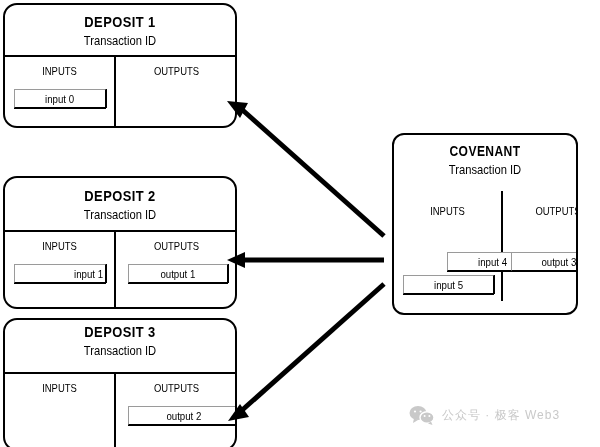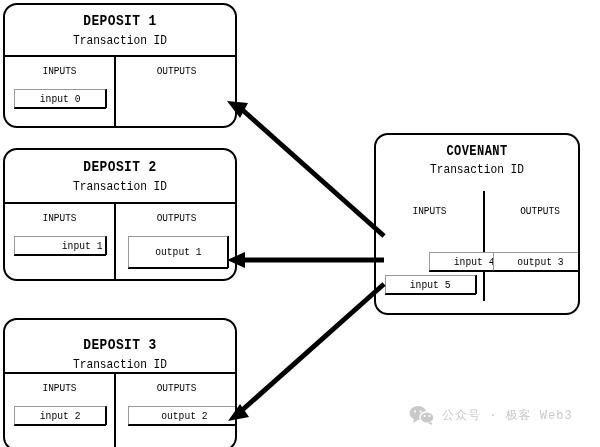--- a/index.html
+++ b/index.html
@@ -1,20 +1,20 @@
 <!DOCTYPE html>
 <html><head>
 <meta charset="utf-8">
 <style>
   html,body{margin:0;padding:0;}
   body{
     width:600px;height:447px;background:#ffffff;position:relative;overflow:hidden;
     font-family:"Liberation Sans","DejaVu Sans",sans-serif;
   }
-  #stage{position:absolute;left:0;top:0;width:600px;height:447px;font-family:Liberation Mono, monospace;}
+  #stage{position:absolute;left:0;top:0;width:600px;height:447px;}
 
   
   .txcard{
     position:absolute;
     border:2px solid #000;
     border-radius:14px;
     background:#fff;
     box-sizing:border-box;
     overflow:hidden;
   }
@@ -106,59 +106,56 @@
     <div class="vrule" style="left:109px;top:50px;bottom:0;"></div>
 
     <div class="col-label" style="left:0;top:60px;width:109px;">INPUTS</div>
     <div class="col-label" style="left:113px;top:60px;width:117px;">OUTPUTS</div>
 
     <div class="chip" style="left:9px;top:84px;width:92px;height:19px;">
       <span>input 0</span>
     </div>
   </div>
 
-  <div class="txcard dep" style="left:3px;top:148px;width:234px;height:133px;">
+  <div class="txcard dep" style="left:3px;top:176px;width:234px;height:133px;">
     <div class="tx-head" style="top:9px;">
       <div class="tx-title">DEPOSIT 2</div>
       <div class="tx-sub" style="margin-top:3px;">Transaction ID</div>
     </div>
     <div class="hrule" style="top:52px;"></div>
     <div class="vrule" style="left:109px;top:52px;bottom:0;"></div>
 
     <div class="col-label" style="left:0;top:62px;width:109px;">INPUTS</div>
     <div class="col-label" style="left:113px;top:62px;width:117px;">OUTPUTS</div>
 
     <div class="chip" style="left:9px;top:86px;width:92px;height:19px;justify-content:flex-end;">
       <span>input 1</span>
     </div>
-    <div class="chip" style="left:123px;top:86px;width:100px;height:32px;">
+    <div class="chip" style="left:123px;top:86px;width:100px;height:19px;">
       <span>output 1</span>
     </div>
   </div>
 
   <div class="txcard dep" style="left:3px;top:318px;width:234px;height:133px;">
-    <div class="tx-head" style="top:17px;">
+    <div class="tx-head" style="top:3px;">
       <div class="tx-title">DEPOSIT 3</div>
       <div class="tx-sub" style="margin-top:3px;">Transaction ID</div>
     </div>
     <div class="hrule" style="top:52px;"></div>
     <div class="vrule" style="left:109px;top:52px;bottom:0;"></div>
 
     <div class="col-label" style="left:0;top:62px;width:109px;">INPUTS</div>
     <div class="col-label" style="left:113px;top:62px;width:117px;">OUTPUTS</div>
 
-    <div class="chip" style="left:9px;top:86px;width:92px;height:19px;">
-      <span>input 2</span>
-    </div>
     <div class="chip" style="left:123px;top:86px;width:112px;height:19px;">
       <span>output 2</span>
     </div>
   </div>
 
-  <div class="txcard cov" style="left:374px;top:133px;width:206px;height:182px;">
+  <div class="txcard cov" style="left:392px;top:133px;width:186px;height:182px;border-radius:12px;">
     <div class="tx-head" style="top:8px;">
       <div class="tx-title">COVENANT</div>
       <div class="tx-sub" style="margin-top:3px;">Transaction ID</div>
     </div>
     <div class="vrule" style="left:107px;top:56px;height:110px;"></div>
 
     <div class="col-label" style="left:0;top:70px;width:107px;">INPUTS</div>
     <div class="col-label" style="left:111px;top:70px;width:106px;">OUTPUTS</div>
 
     <div class="chip" style="left:9px;top:117px;width:91px;height:19px;margin-left:44px;">

